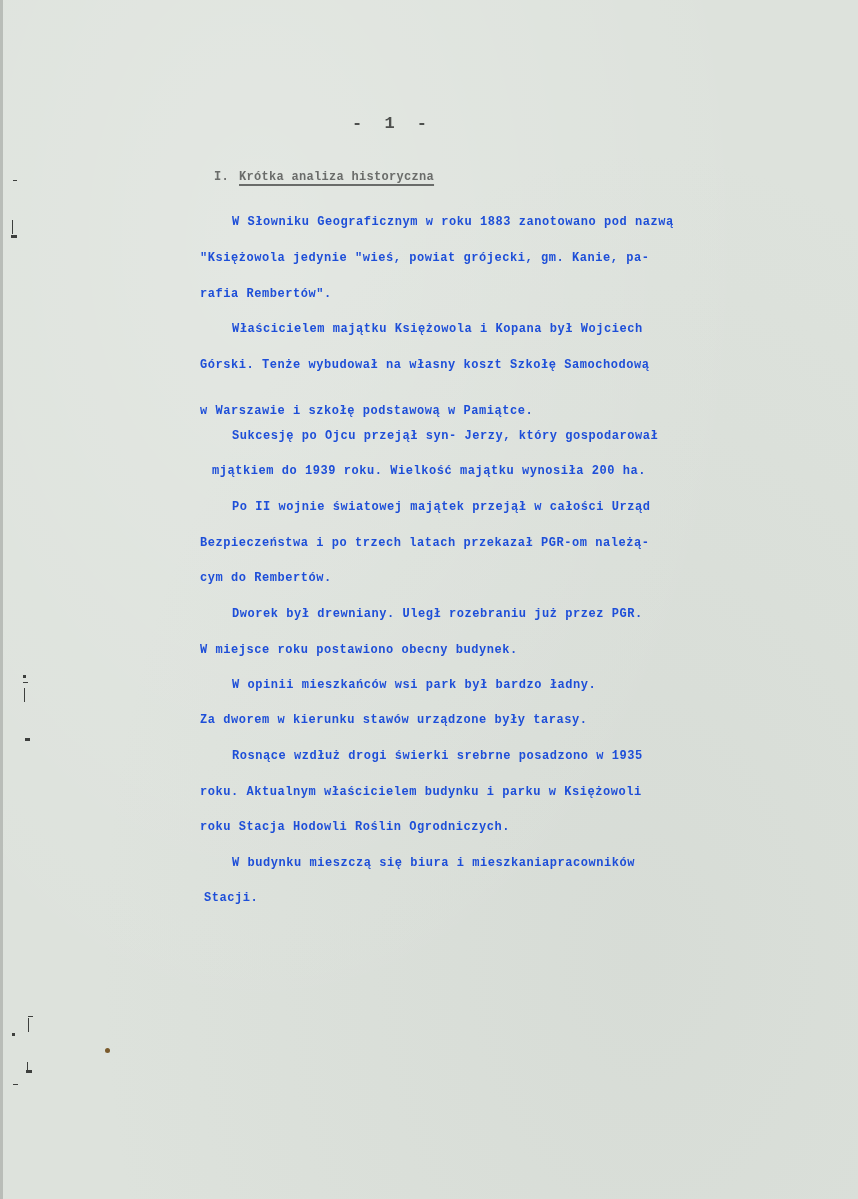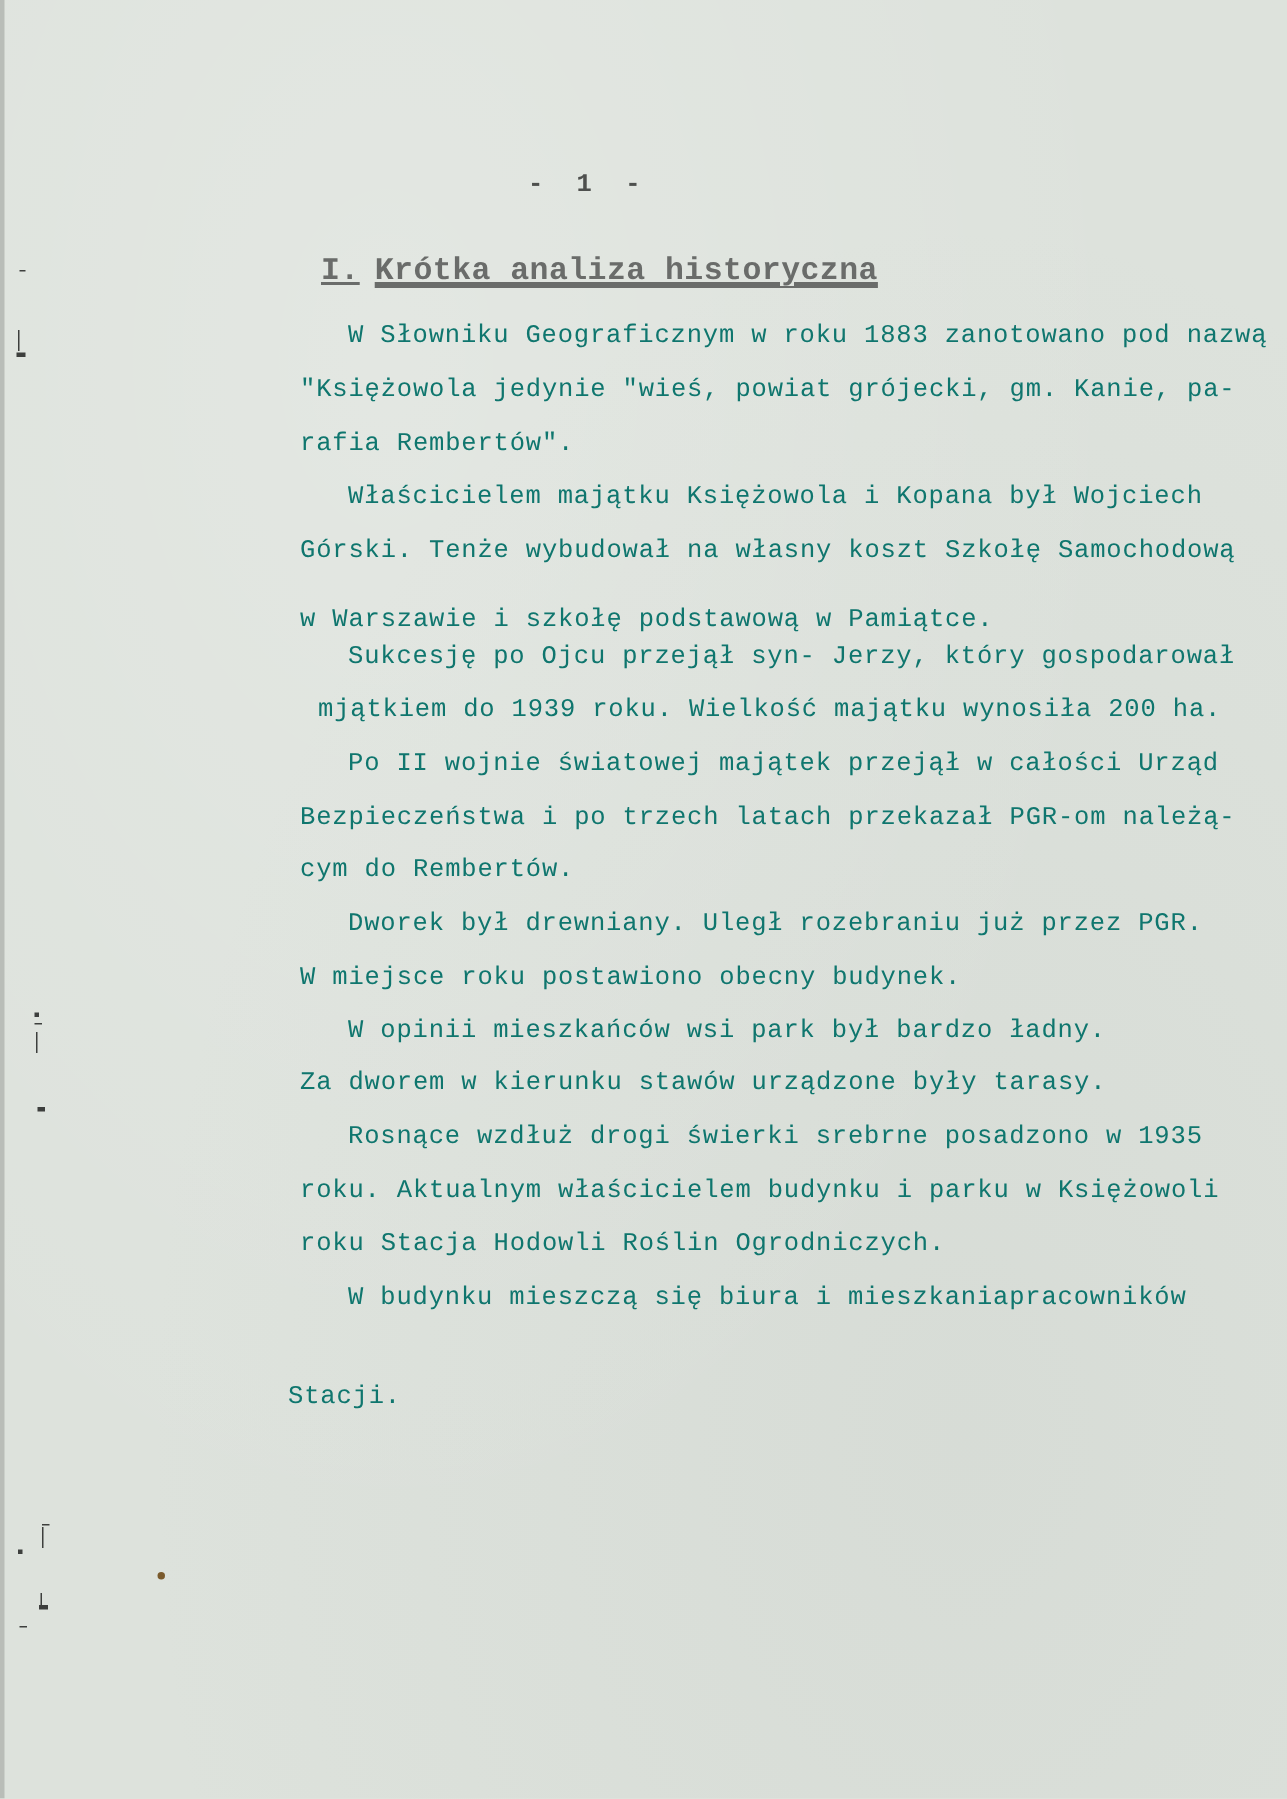--- a/index.html
+++ b/index.html
@@ -36,40 +36,39 @@
       top: 114px;
       font-size: 17px;
       font-weight: bold;
       letter-spacing: 6px;
       color: #4e504e;
     }
     .section-heading {
       position: absolute;
       left: 214px;
       top: 170px;
-      font-size: 21px;
+      font-size: 12px;
       font-weight: bold;
       color: #6a6c6a;
       letter-spacing: 0.3px;
-      text-decoration: underline;
     }
     .section-heading .num {
       margin-right: 10px;
     }
     .section-heading .title {
       text-decoration: underline;
       text-decoration-thickness: 2px;
       text-underline-offset: 4px;
     }
     .line {
       position: absolute;
-      font-size: 17px;
-      font-weight: normal;
+      font-size: 12px;
+      font-weight: bold;
       white-space: pre;
-      color: #0f766e;
+      color: #1d4ed8;
       letter-spacing: 0.55px;
       line-height: 1;
     }
     .mark {
       position: absolute;
       background: #3d3f3d;
     }
     .stain {
       position: absolute;
       width: 5px; height: 5px;
@@ -102,21 +101,21 @@
     <div class="line" style="left: 200px; top: 537px;">Bezpieczeństwa i po trzech latach przekazał PGR-om należą-</div>
     <div class="line" style="left: 200px; top: 572px;">cym do Rembertów.</div>
     <div class="line" style="left: 232px; top: 608px; text-align: right;">Dworek był drewniany. Uległ rozebraniu już przez PGR.</div>
     <div class="line" style="left: 200px; top: 644px;">W miejsce roku postawiono obecny budynek.</div>
     <div class="line" style="left: 232px; top: 679px;">W opinii mieszkańców wsi park był bardzo ładny.</div>
     <div class="line" style="left: 200px; top: 714px; text-align: right;">Za dworem w kierunku stawów urządzone były tarasy.</div>
     <div class="line" style="left: 232px; top: 750px;">Rosnące wzdłuż drogi świerki srebrne posadzono w 1935</div>
     <div class="line" style="left: 200px; top: 786px;">roku. Aktualnym właścicielem budynku i parku w Księżowoli</div>
     <div class="line" style="left: 200px; top: 821px;">roku Stacja Hodowli Roślin Ogrodniczych.</div>
     <div class="line" style="left: 232px; top: 857px;">W budynku mieszczą się biura i mieszkaniapracowników</div>
-    <div class="line" style="left: 192px; top: 892px; margin-top: 31px;">Stacji.</div>
+    <div class="line" style="left: 204px; top: 892px;">Stacji.</div>
   </div>
 
 <div class="mark" style="left:13px;top:180px;width:4px;height:1px;"></div>
 <div class="mark" style="left:12px;top:220px;width:1px;height:14px;"></div>
 <div class="mark" style="left:11px;top:235px;width:6px;height:3px;"></div>
 <div class="mark" style="left:23px;top:675px;width:3px;height:3px;"></div>
 <div class="mark" style="left:23px;top:682px;width:5px;height:1px;"></div>
 <div class="mark" style="left:24px;top:688px;width:1px;height:14px;"></div>
 <div class="mark" style="left:25px;top:738px;width:5px;height:3px;"></div>
 <div class="mark" style="left:28px;top:1016px;width:5px;height:1px;"></div>

